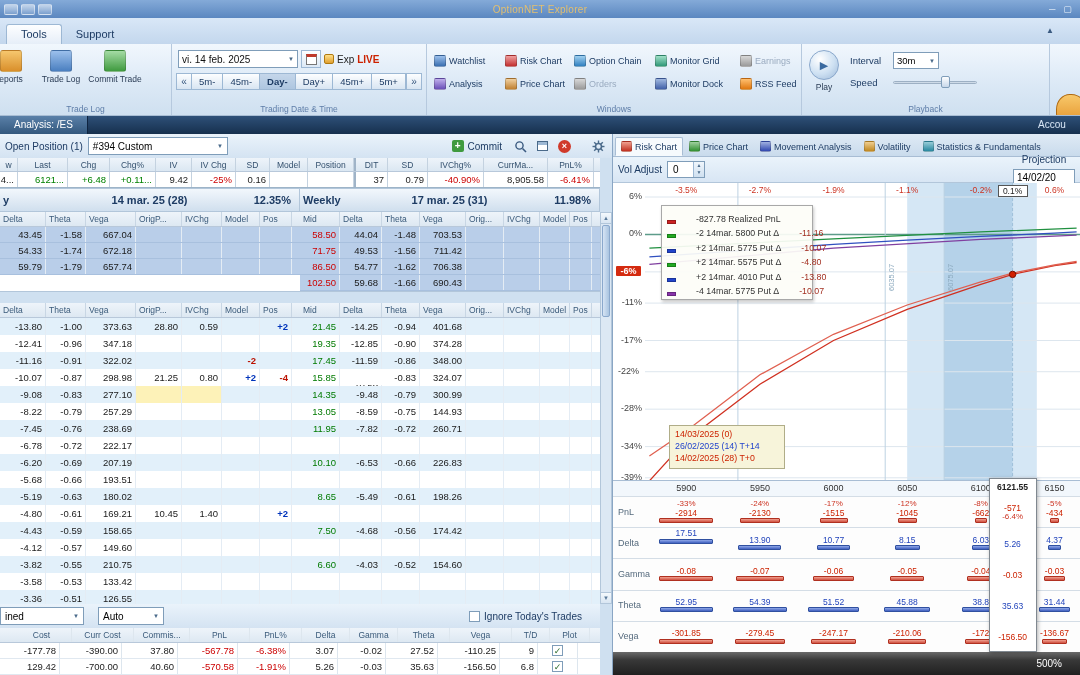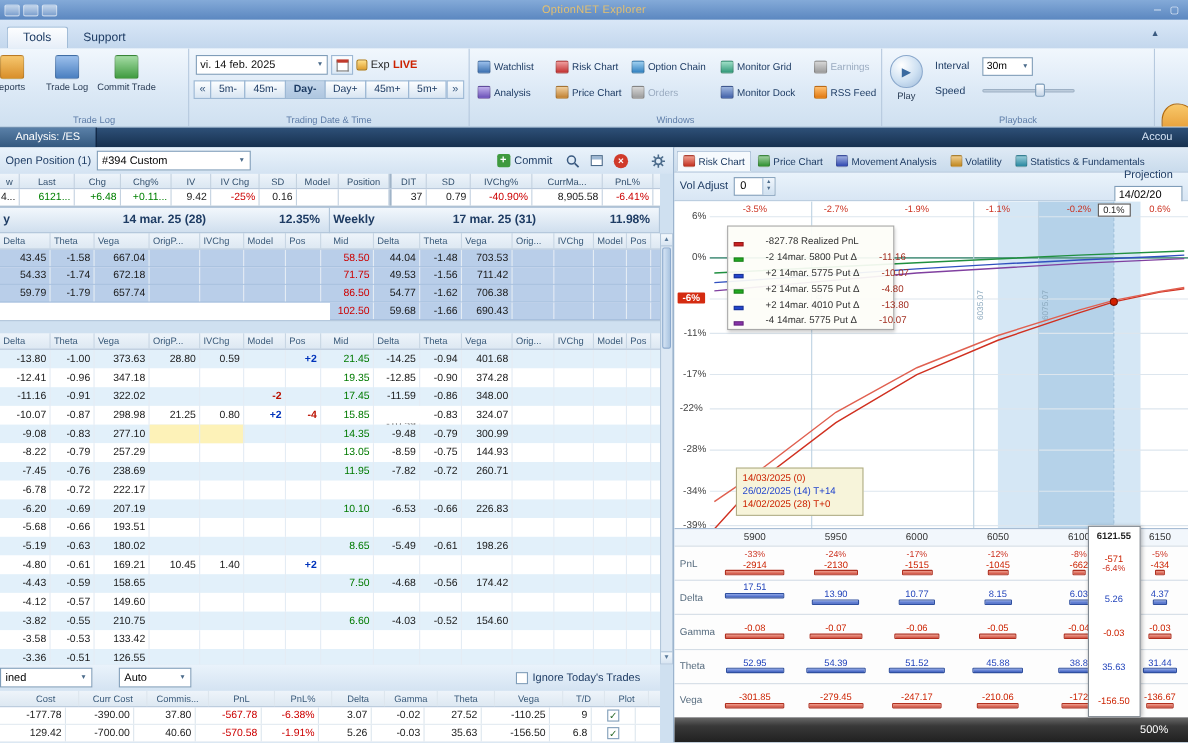--- a/index.html
+++ b/index.html
@@ -125,21 +125,21 @@
 .orow.odd{background:#fff;}
 .orow.itm{background:#b9cee9;border-bottom:1px solid #a8c0de;}
 .ocell{font-size:9.5px;display:flex;align-items:center;justify-content:flex-end;padding:0 3px;border-right:1px solid #e4ecf4;color:#1a1a1a;overflow:hidden;white-space:nowrap;}
 .midred{color:#cc0000;}
 .midgrn{color:#007a00;}
 .long{color:#0033bb;font-weight:bold;}
 .short{color:#bb1100;font-weight:bold;}
 .ycell{background:#fdf2b8;}
 .gap{height:12px;background:#cfe0f0;border-top:1px solid #b2c6da;width:600px;}
 
-.filterbar{height:24px;display:flex;align-items:center;gap:12px;background:linear-gradient(#eaf3fb,#d4e3f2);width:600px;}
+.filterbar{height:24px;display:flex;align-items:center;gap:2px;background:linear-gradient(#eaf3fb,#d4e3f2);width:600px;}
 .fdd{height:18px;background:#fff;border:1px solid #7f9db9;display:flex;align-items:center;font-size:10px;padding:0 4px;}
 .fdd.cut{width:84px;}
 .fdd.auto{width:66px;margin-left:12px;}
 .ignore{margin-left:auto;display:flex;align-items:center;gap:4px;font-size:10px;color:#1e3c64;margin-right:18px;}
 .cb{width:11px;height:11px;background:#fff;border:1px solid #7f9db9;display:inline-block;}
 
 .brow{display:flex;width:600px;height:16px;background:#fff;border-bottom:1px solid #e0e8f0;}
 .brow.head{height:15px;background:linear-gradient(#eef4fa,#dde8f2);border-bottom:1px solid #b8c8da;}
 .bcell{font-size:9.5px;display:flex;align-items:center;justify-content:flex-end;padding:0 3px;border-right:1px solid #dde6ee;overflow:hidden;white-space:nowrap;color:#222;}
 .brow.head .bcell{color:#3a5a7a;font-size:8.5px;justify-content:center;}

